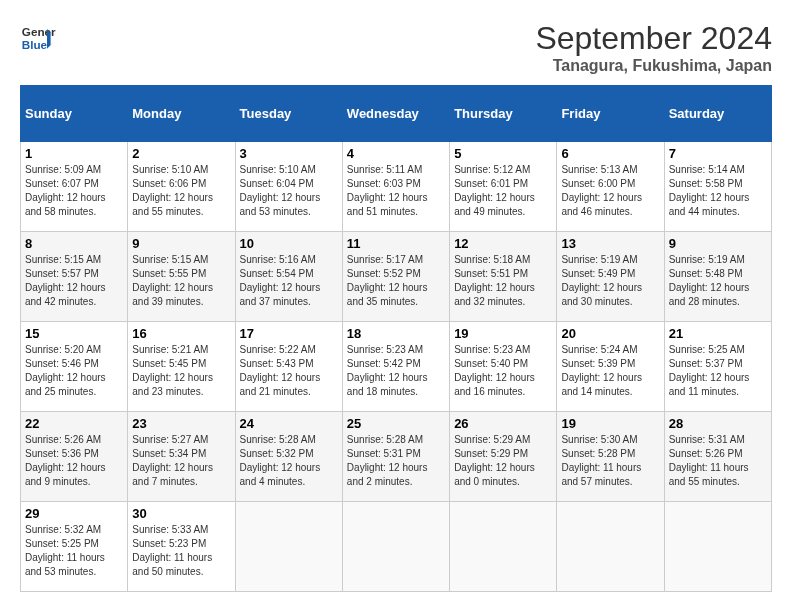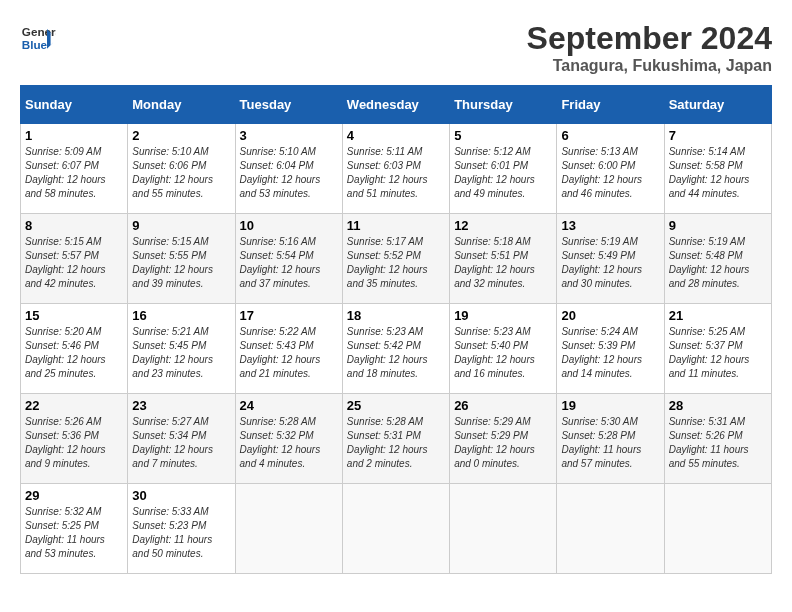--- a/index.html
+++ b/index.html
@@ -23,37 +23,37 @@
     }
     .logo-icon {
       width: 36px;
       height: 36px;
     }
     .title-area {
       text-align: right;
     }
     .title-area h1 {
       font-size: 32px;
-      font-weight: bold;
+      font-weight: normal;
       color: #333;
     }
     .title-area h2 {
       font-size: 16px;
       font-weight: bold;
       color: #555;
     }
     table {
       width: 100%;
       border-collapse: collapse;
       font-size: 11px;
     }
     thead tr th {
       background-color: #1a5fad;
       color: #fff;
-      padding: 11px 4px;
+      padding: 20px 4px;
       text-align: left;
       font-size: 13px;
       font-weight: bold;
       border: 1px solid #1a5fad;
     }
     tbody tr td {
       border: 1px solid #ccc;
       padding: 4px 4px;
       vertical-align: top;
       width: calc(100% / 7);
@@ -66,21 +66,20 @@
     .day-num {
       font-weight: bold;
       font-size: 13px;
       display: block;
       margin-bottom: 2px;
     }
     .day-detail {
       font-size: 10px;
       color: #333;
       line-height: 1.4;
-      font-style: italic;
     }
     .empty-cell {
       background: #f9f9f9 !important;
     }
   </style>
 </head>
 <body>
 
 <div class="header-area">
   <div class="logo">

